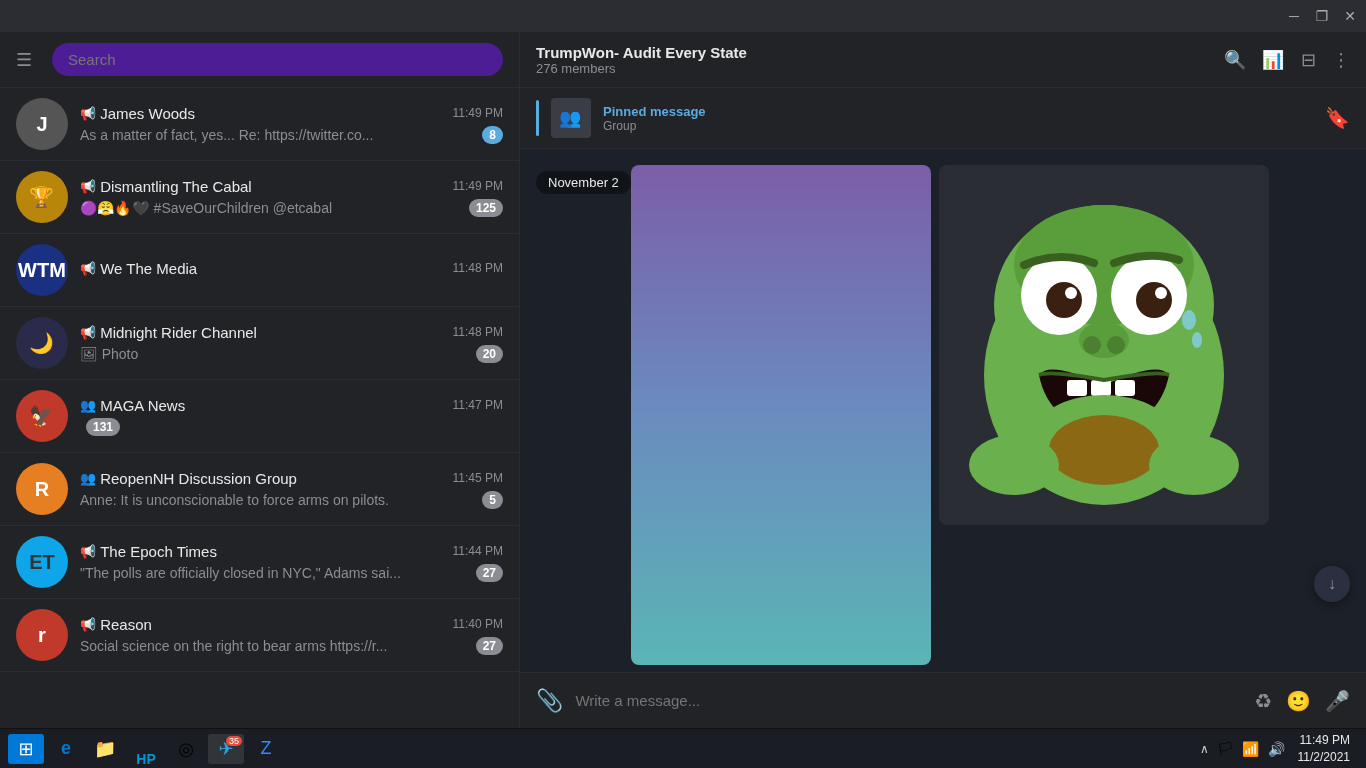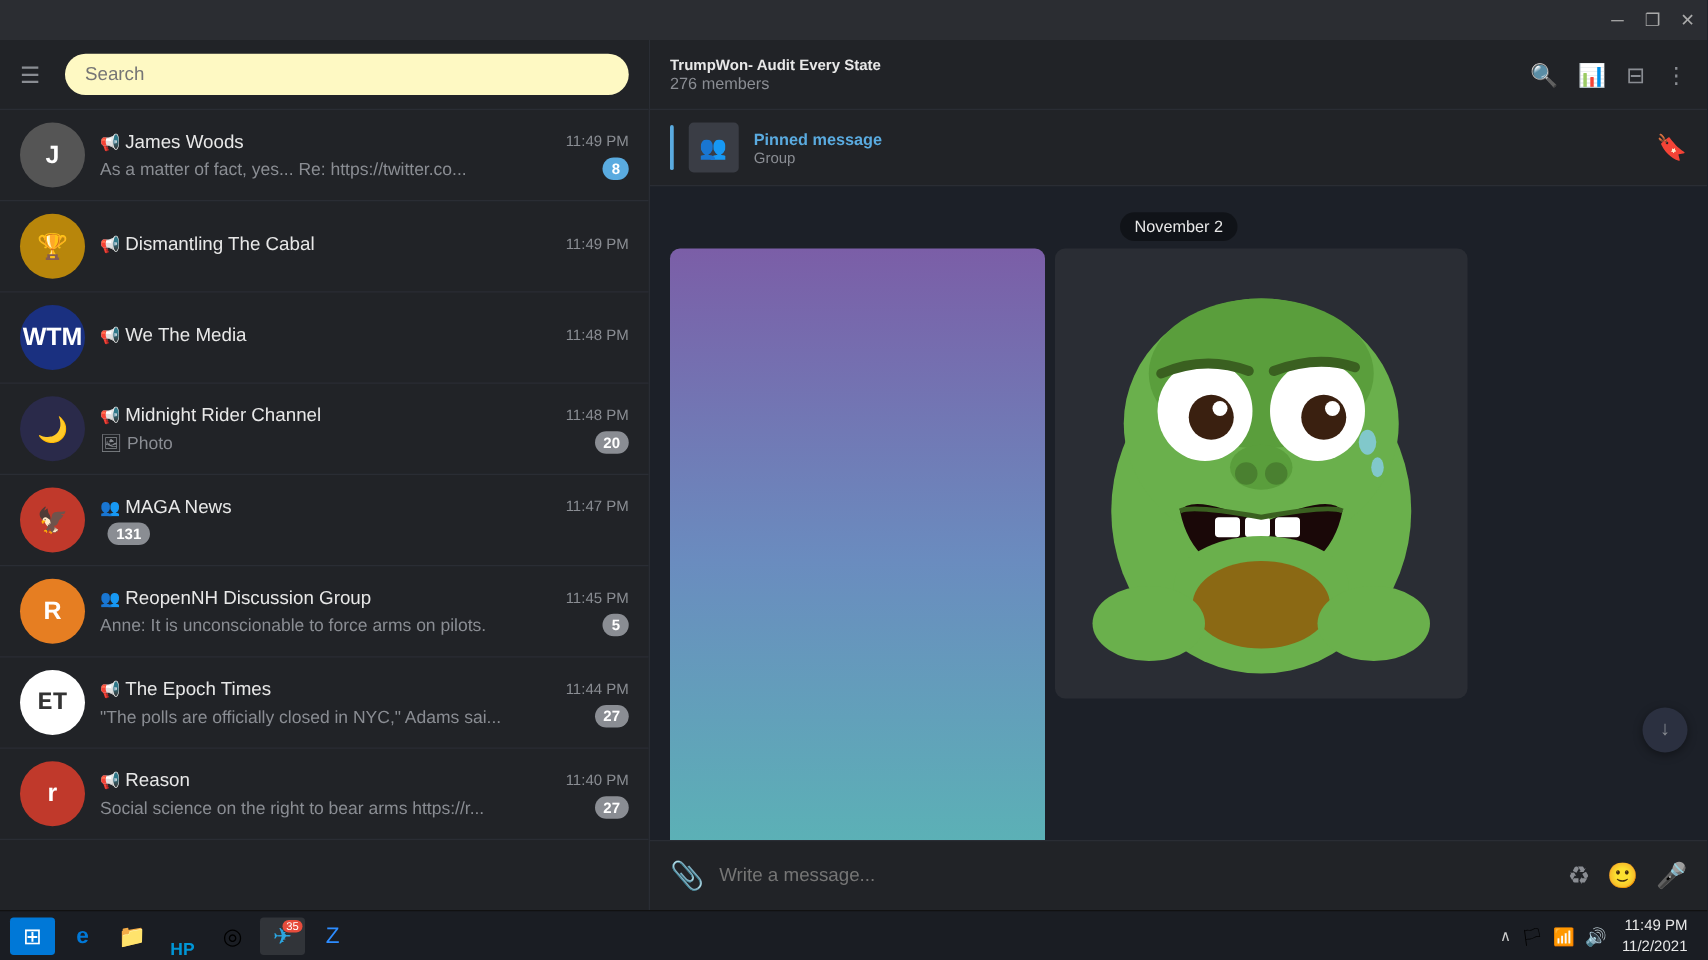--- a/index.html
+++ b/index.html
@@ -54,21 +54,21 @@
     .hamburger-icon {
       color: #8a8d93;
       font-size: 18px;
       cursor: pointer;
       width: 24px;
       flex-shrink: 0;
     }
 
     .search-box {
       flex: 1;
-      background: #fef9c3;
+      background: #4c1d95;
       border: none;
       border-radius: 20px;
       padding: 8px 16px;
       color: #8a8d93;
       font-size: 15px;
       outline: none;
     }
 
     .chat-list {
       flex: 1;
@@ -172,21 +172,21 @@
       border-bottom: 1px solid #2a2d34;
       flex-shrink: 0;
     }
 
     .chat-header-info {
       flex: 1;
     }
 
     .chat-header-title {
       color: #e8e8e8;
-      font-size: 12px;
+      font-size: 15px;
       font-weight: 600;
     }
 
     .chat-header-subtitle {
       color: #8a8d93;
       font-size: 13px;
     }
 
     .header-icons {
       display: flex;
@@ -231,21 +231,20 @@
       font-size: 20px;
       cursor: pointer;
     }
 
     
     .message-area {
       flex: 1;
       overflow-y: auto;
       padding: 16px;
       display: flex;
-      flex-direction: column;
       gap: 0;
     }
 
     .date-badge {
       text-align: center;
       margin: 8px 0;
     }
 
     .date-badge span {
       background: rgba(0,0,0,0.4);
@@ -361,21 +360,21 @@
       padding: 0 8px;
     }
 
     
     .av-james { background: #555; }
     .av-cabal { background: #b8860b; }
     .av-wtm { background: #1a3080; }
     .av-midnight { background: #2a2a4a; }
     .av-maga { background: #c0392b; }
     .av-reopen { background: #e67e22; }
-    .av-epoch { background: #ffffff; color: #333; font-family: Liberation Mono, monospace; }
+    .av-epoch { background: #0ea5e9; color: #333; }
     .av-reason { background: #c0392b; }
 
     .chat-messages-wrap {
       flex: 1;
       display: flex;
       flex-direction: column;
       position: relative;
       overflow: hidden;
     }
 
@@ -431,20 +430,24 @@
         🏆
       </div>
       <div class="chat-info">
         <div class="chat-top">
           <div class="chat-name">
             <span class="channel-icon">📢</span>
             Dismantling The Cabal
           </div>
           <span class="chat-time">11:49 PM</span>
         </div>
+        <div class="chat-preview">
+          <span class="preview-text">🟣😤🔥🖤 #SaveOurChildren   @etcabal</span>
+          <span class="badge" style="">125</span>
+        </div>
       </div>
     </div>
         <div class="chat-item">
       <div class="avatar av-wtm">
         WTM
       </div>
       <div class="chat-info">
         <div class="chat-top">
           <div class="chat-name">
             <span class="channel-icon">📢</span>

